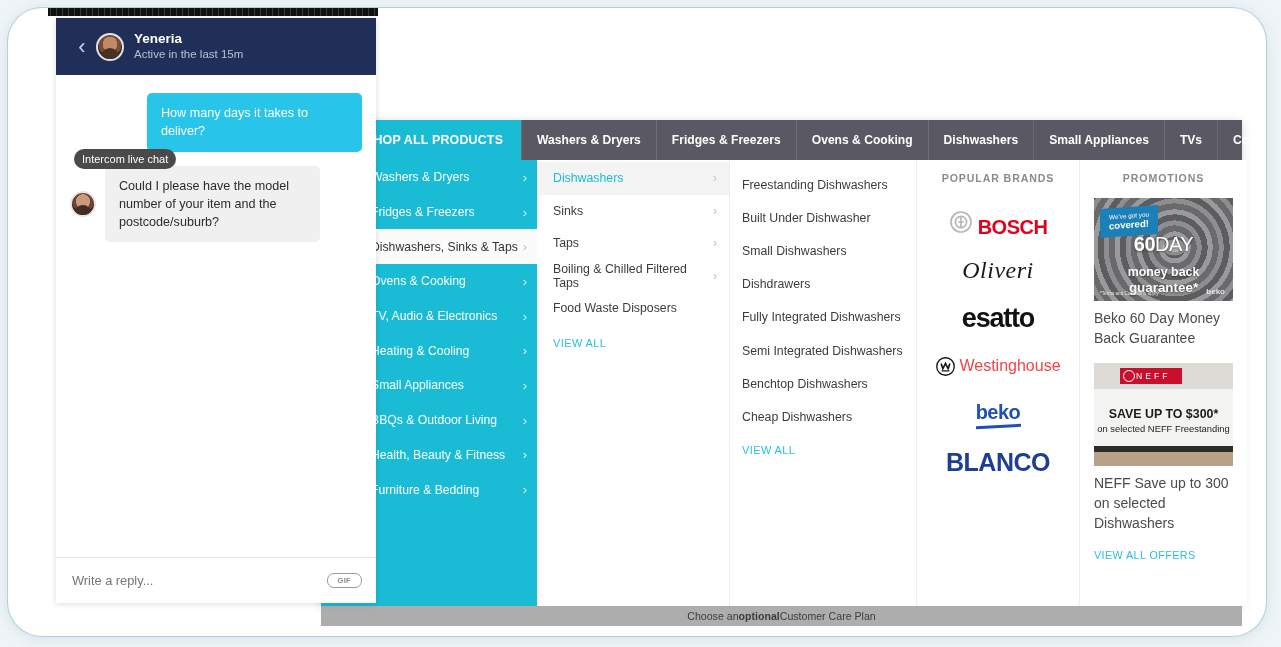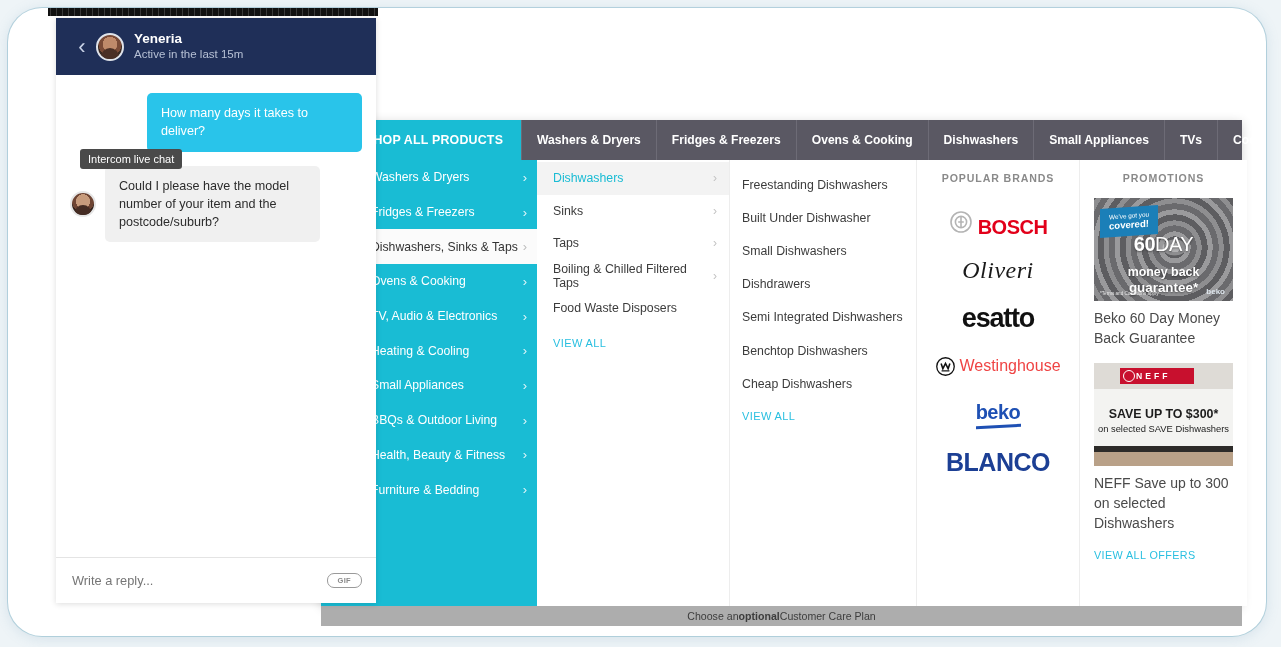--- a/index.html
+++ b/index.html
@@ -61,23 +61,23 @@
   .agent-avatar{
     width:26px;height:26px;border-radius:50%;flex:0 0 26px;margin:auto 9px auto 0;
     background:radial-gradient(circle at 50% 38%, #c79b7c 0 40%, #6e4433 41% 62%, #30211b 63% 100%);
     border:2px solid #e6e6e6;box-sizing:border-box;position:relative;overflow:hidden;
   }
   .agent-avatar:after{
     content:"";position:absolute;left:50%;top:56%;transform:translateX(-50%);
     width:17px;height:13px;border-radius:9px 9px 3px 3px;background:#452c23;
   }
   #intercom-tip{
-    position:absolute;left:24px;top:74px;z-index:12;
+    position:absolute;left:18px;top:74px;z-index:12;
     background:#4a4a4a;color:#fff;font-size:11px;
-    padding:4px 8px;border-radius:3px;white-space:nowrap;
+    padding:4px 8px;border-radius:10px;white-space:nowrap;
   }
   #chat-footer{
     flex:0 0 46px;border-top:1px solid #e4e4e4;display:flex;align-items:center;
     padding:0 14px;box-sizing:border-box;background:#fff;
   }
   #reply-input{
     border:none;outline:none;flex:1;font-size:12.8px;color:#8a8a8a;
     font-family:"Liberation Sans", sans-serif;background:transparent;
   }
   #gif-icon{
@@ -171,21 +171,21 @@
   .p1 .hl .l2{font-size:12.4px;font-weight:bold;line-height:1.12;margin-top:12px;}
   .p1 .hl .l3{font-size:13.4px;font-weight:bold;line-height:1.12;}
   .p1 .fine{position:absolute;left:6px;bottom:5px;color:#e8e8e8;font-size:4.6px;}
   .p1 .logo{position:absolute;right:8px;bottom:5px;color:#dfe7ee;font-size:8px;font-weight:bold;}
 
   
   .p2{background:#e9e9e6;}
   .p2 .kband{position:absolute;left:0;right:0;top:0;height:26px;background:#dedbd6;}
   .p2 .neff{
     position:absolute;left:26px;top:5px;background:#c8102e;color:#fff;
-    font-size:8.6px;font-weight:bold;letter-spacing:3px;padding:3px 24px 3px 16px;
+    font-size:8.6px;font-weight:normal;letter-spacing:3px;padding:3px 12px 3px 16px;
   }
   .p2 .neff:before{
     content:"";position:absolute;left:3px;top:2px;width:10px;height:10px;
     border:1.4px solid #fff;border-radius:50%;
   }
   .p2 .wall{position:absolute;left:0;right:0;top:26px;bottom:20px;background:#f3f3f1;}
   .p2 .l1{position:absolute;left:0;right:0;top:44px;text-align:center;color:#1c1c1c;font-size:12.4px;font-weight:bold;}
   .p2 .l2{position:absolute;left:0;right:0;top:60px;text-align:center;color:#1c1c1c;font-size:9.4px;}
   .p2 .fine{position:absolute;left:0;right:0;top:82px;text-align:center;color:#777;font-size:5px;}
   .p2 .floor{position:absolute;left:0;right:0;bottom:0;height:20px;background:#b9a188;}
@@ -378,20 +378,21 @@
           </div>
         <div class="viewall">VIEW ALL</div>
       </div>
 
       <div id="col-items">
         <div id="item-list">
             <div class="item">Freestanding Dishwashers</div>
             <div class="item">Built Under Dishwasher</div>
             <div class="item">Small Dishwashers</div>
             <div class="item">Dishdrawers</div>
+            <div class="item">Fully Integrated Dishwashers</div>
             <div class="item">Semi Integrated Dishwashers</div>
             <div class="item">Benchtop Dishwashers</div>
             <div class="item">Cheap Dishwashers</div>
           </div>
         <div class="viewall" style="padding-left:12px;padding-top:10px;">VIEW ALL</div>
       </div>
 
       <div id="col-brands">
         <div class="col-head">POPULAR BRANDS</div>
         <div id="brand-list">
@@ -449,21 +450,21 @@
           </div>
           <div class="promo-cap">Beko 60 Day Money Back Guarantee</div>
         </div>
 
         <div class="promo" style="margin-top:14px;">
           <div class="promo-img p2">
             <div class="kband"></div>
             <div class="wall"></div>
             <div class="neff">NEFF</div>
             <div class="l1">SAVE UP TO $300*</div>
-            <div class="l2">on selected SAVE Dishwashers</div>
+            <div class="l2">on selected NEFF Freestanding</div>
             <div class="fine">*T&amp;Cs Apply</div>
             <div class="floor"></div>
           </div>
           <div class="promo-cap">NEFF Save up to 300 on selected Dishwashers</div>
         </div>
 
         <div id="promo-offers">VIEW ALL OFFERS</div>
       </div>
     </div>
 

